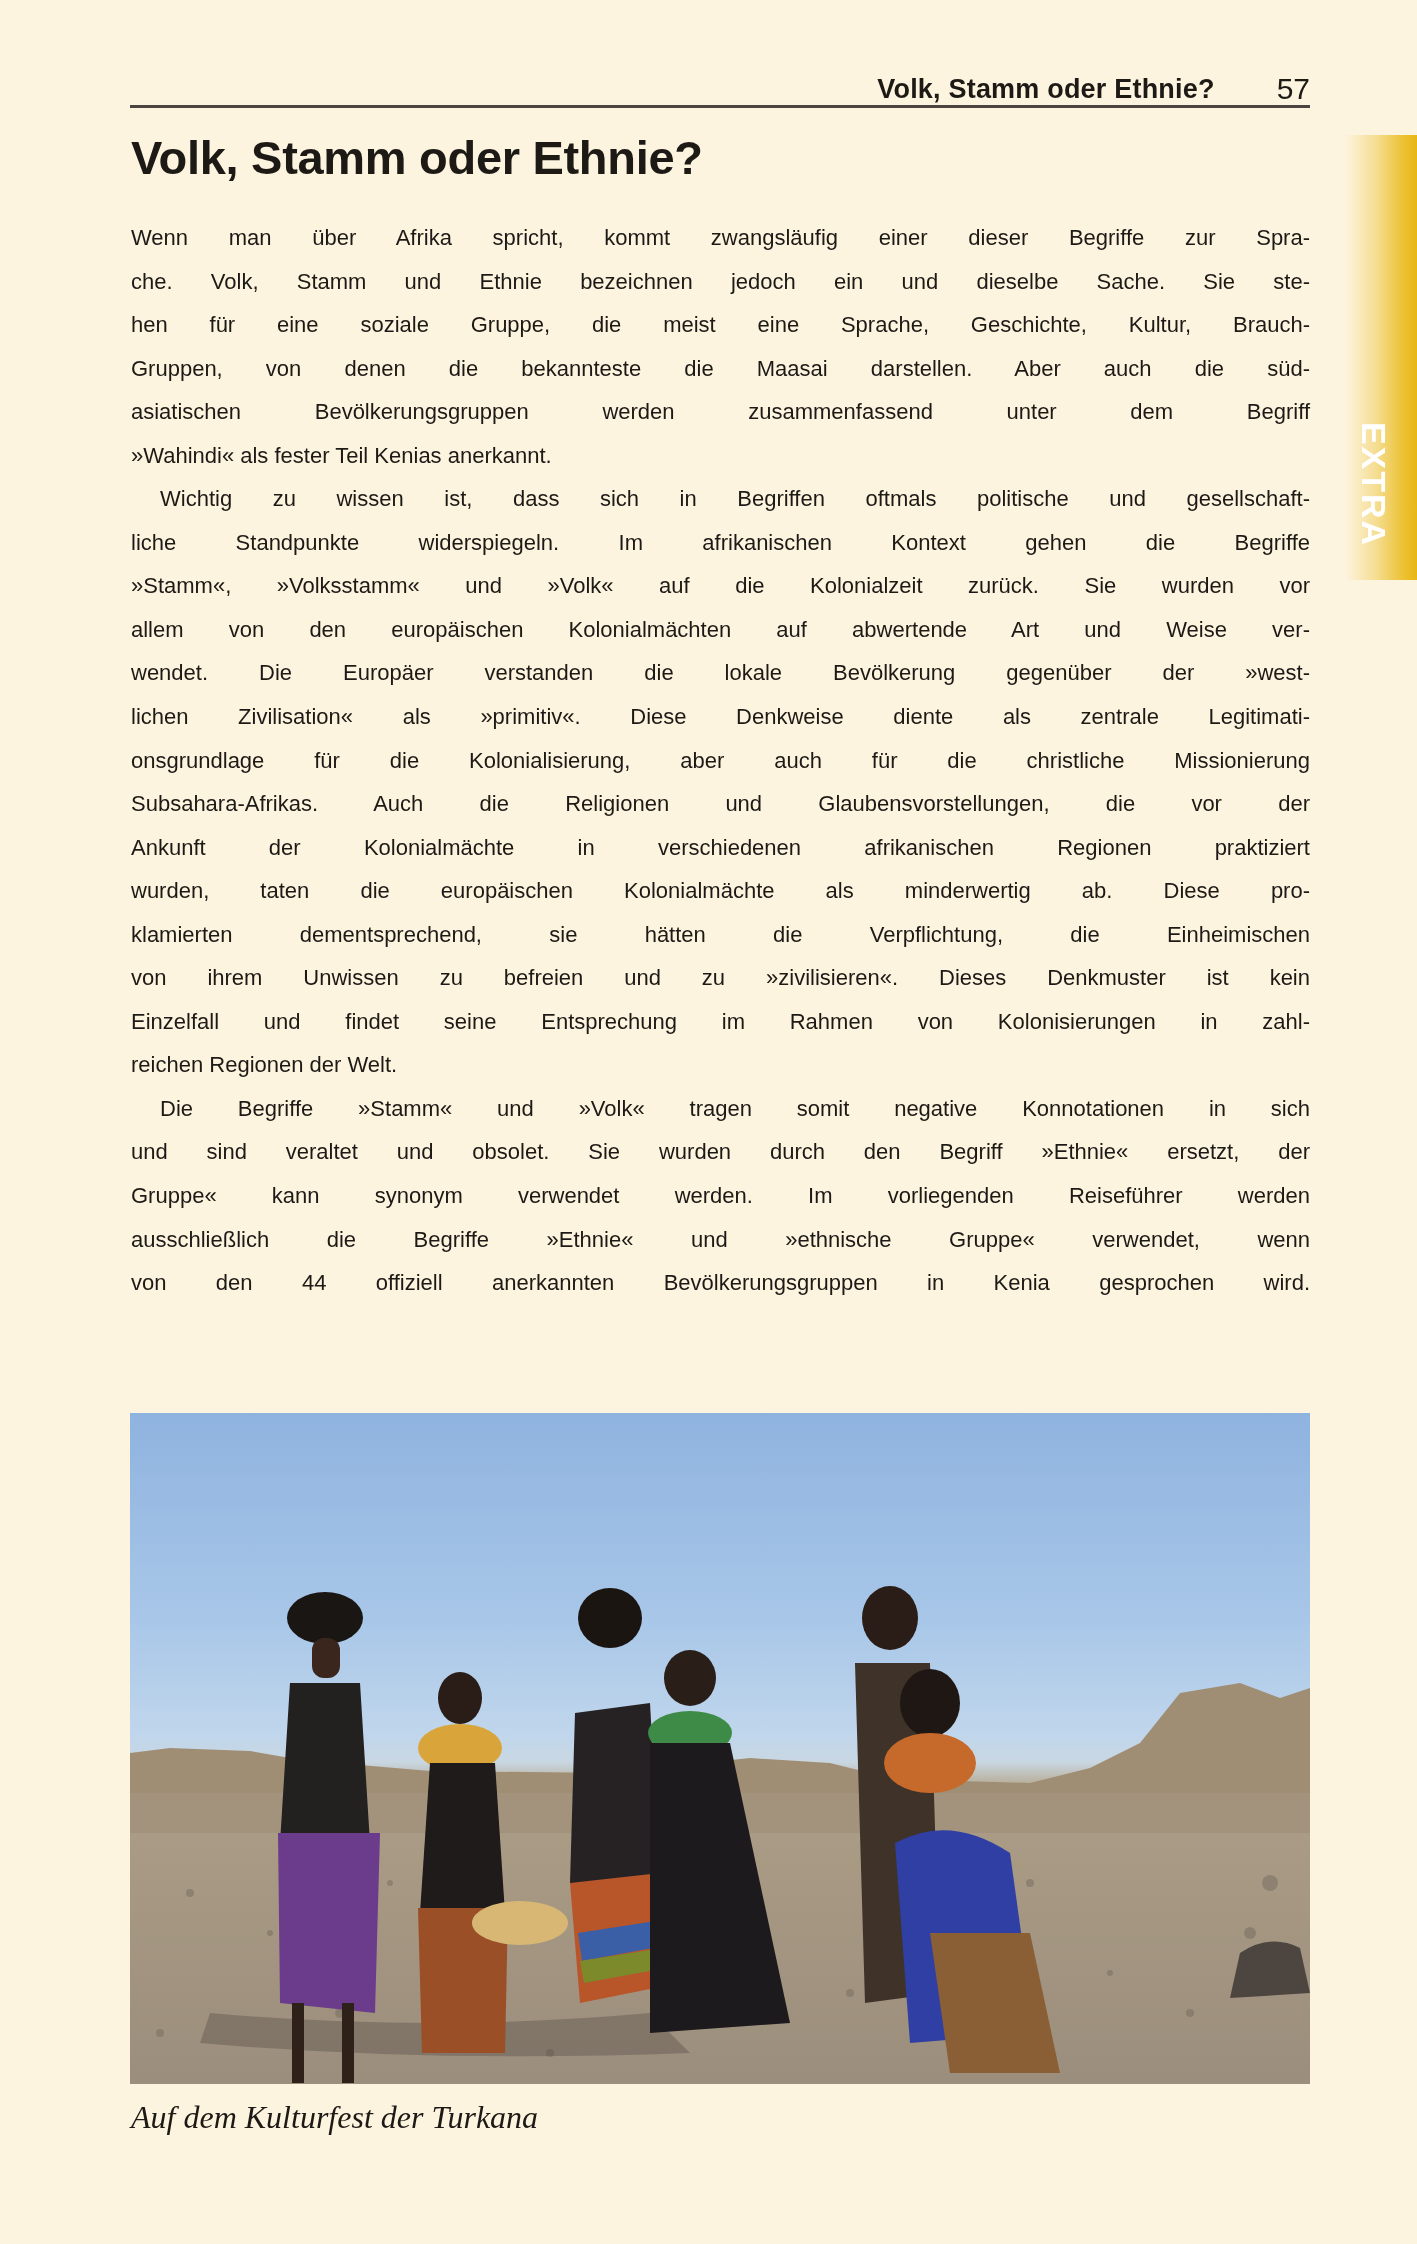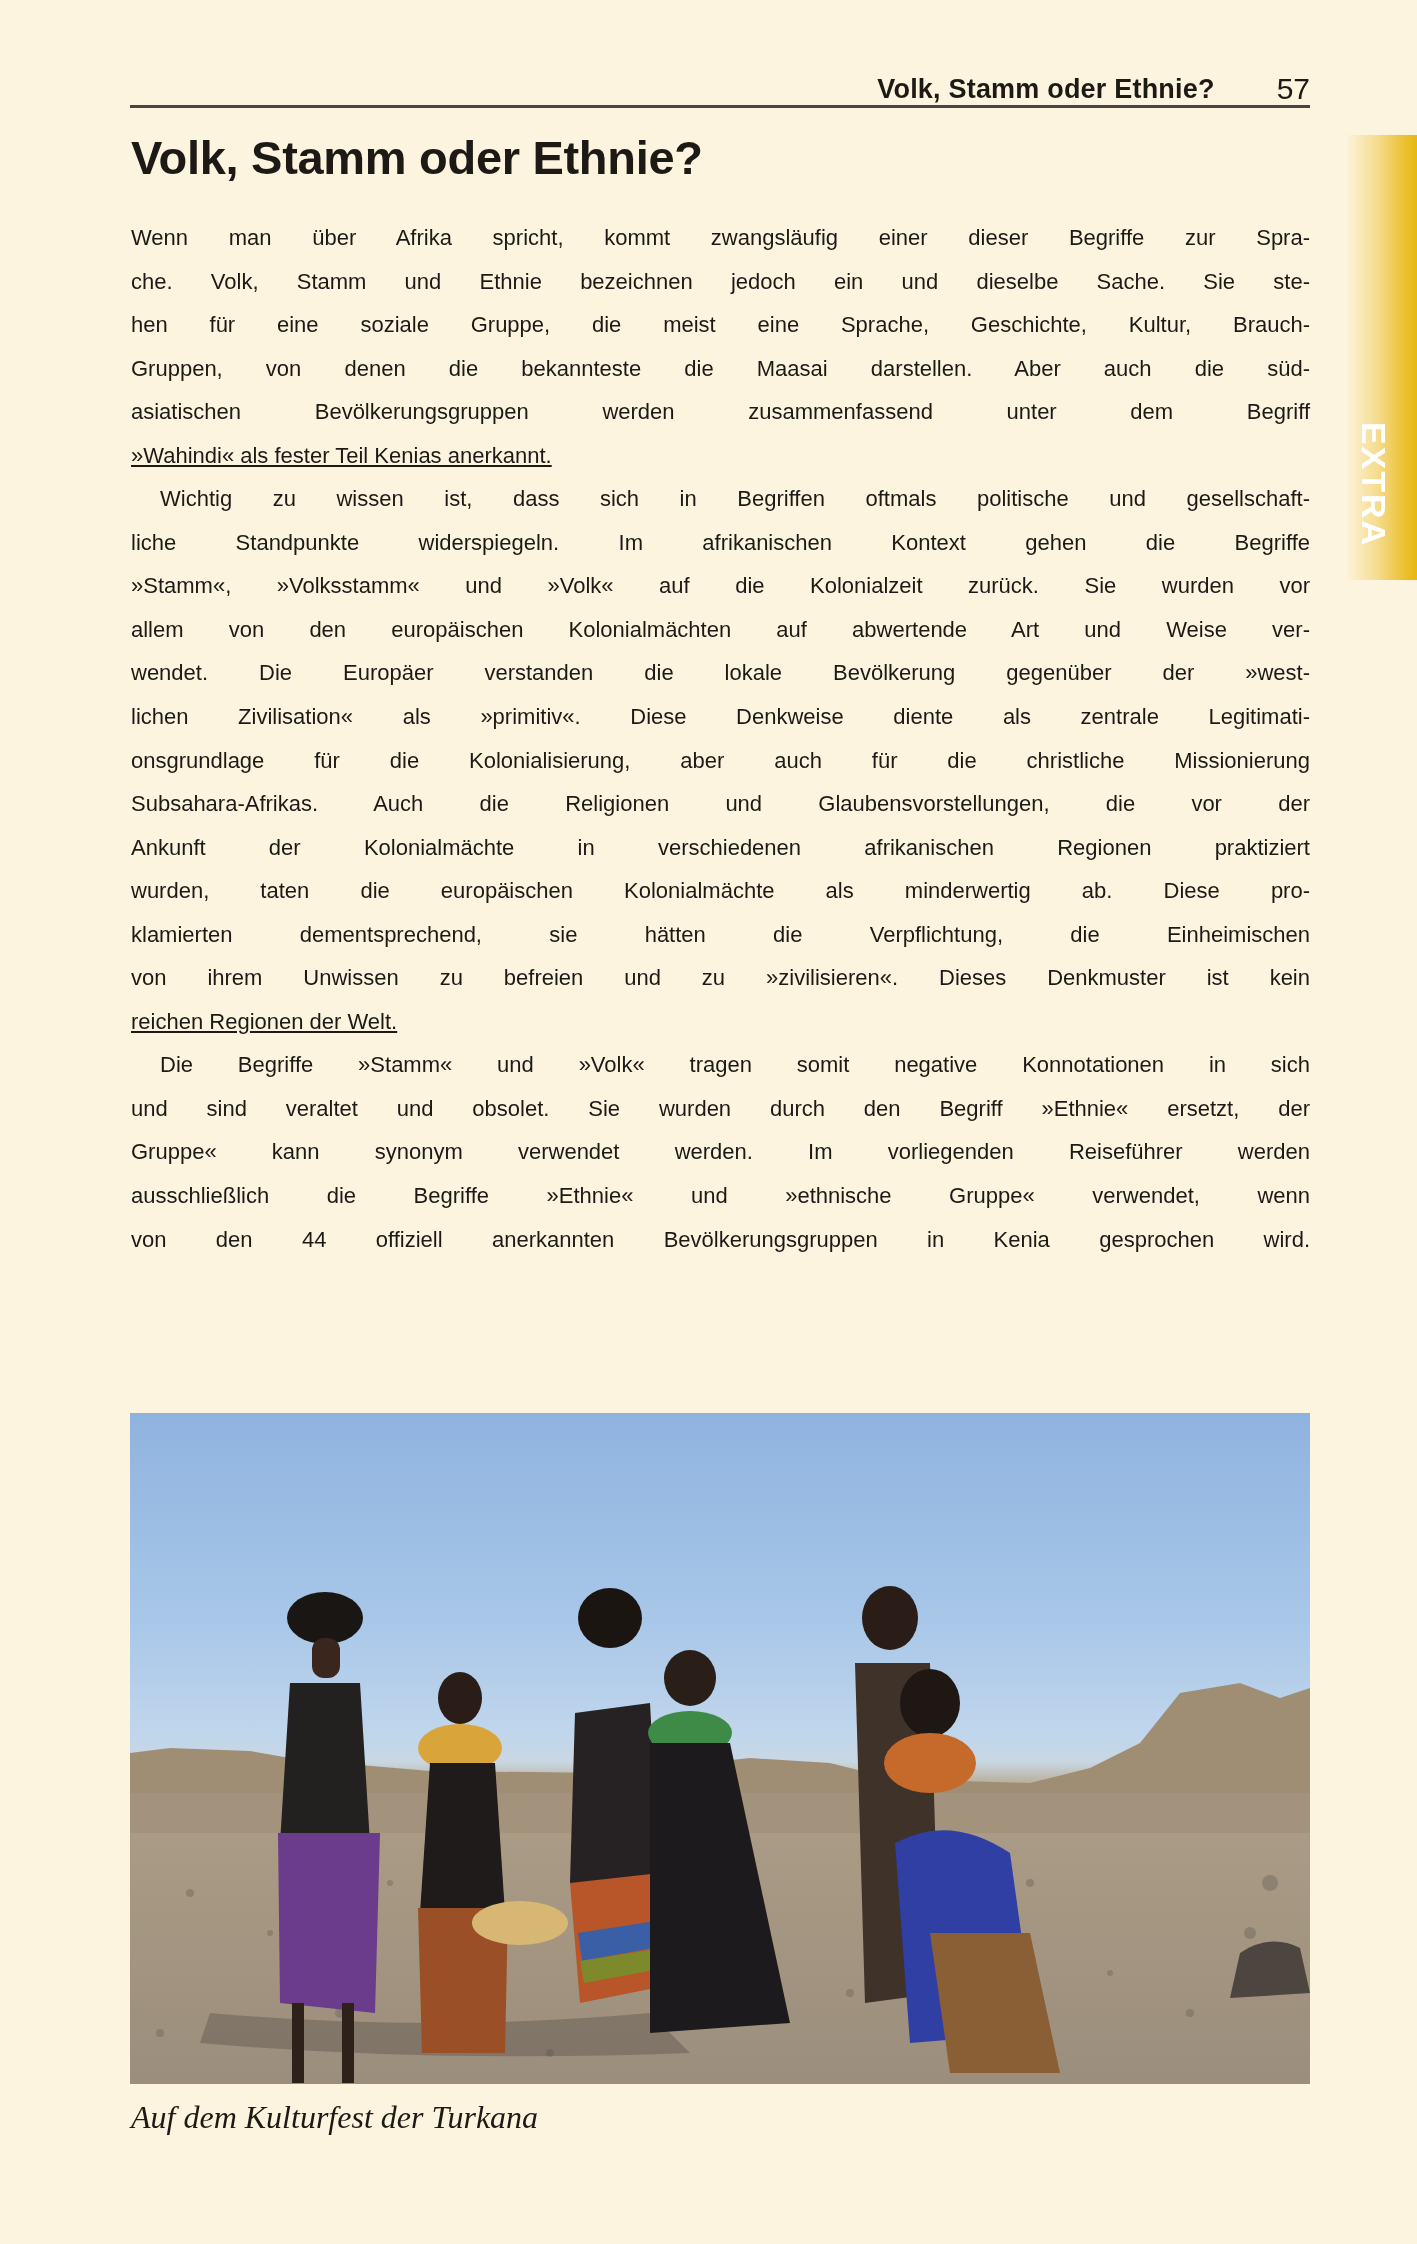--- a/index.html
+++ b/index.html
@@ -20,21 +20,21 @@
   }
   .page-title {
     position: absolute; left: 131px; top: 128px;
     font-size: 47px; font-weight: bold; line-height: 60px; letter-spacing: -0.3px; margin: 0;
   }
   .body-text {
     position: absolute; left: 131px; top: 216px; width: 1179px;
     font-size: 22px; line-height: 43.55px;
   }
   .line { white-space: nowrap; text-align: justify; text-align-last: justify; height: 43.55px; overflow: visible; }
-  .line.last { text-align-last: left; text-decoration: underline; }
+  .line.last { text-align-last: left; }
   .line.indent { padding-left: 29px; }
   .photo {
     position: absolute; left: 130px; top: 1413px; width: 1180px; height: 671px; overflow: hidden;
     background: linear-gradient(180deg, #8fb3df 0%, #a7c6e8 30%, #c0d6ec 48%, #c9d7e2 52%, #b3a589 56%, #a89a80 70%, #8f8373 100%);
   }
   .photo svg { position: absolute; left: 0; top: 0; }
   .caption {
     position: absolute; left: 131px; top: 2097px;
     font-family: "Liberation Serif", "DejaVu Serif", serif; font-style: italic; font-size: 32px; line-height: 40px;
   }
@@ -82,20 +82,21 @@
     <div class="line">»Stamm«, »Volksstamm« und »Volk« auf die Kolonialzeit zurück. Sie wurden vor</div>
     <div class="line">allem von den europäischen Kolonialmächten auf abwertende Art und Weise ver-</div>
     <div class="line">wendet. Die Europäer verstanden die lokale Bevölkerung gegenüber der »west-</div>
     <div class="line">lichen Zivilisation« als »primitiv«. Diese Denkweise diente als zentrale Legitimati-</div>
     <div class="line">onsgrundlage für die Kolonialisierung, aber auch für die christliche Missionierung</div>
     <div class="line">Subsahara-Afrikas. Auch die Religionen und Glaubensvorstellungen, die vor der</div>
     <div class="line">Ankunft der Kolonialmächte in verschiedenen afrikanischen Regionen praktiziert</div>
     <div class="line">wurden, taten die europäischen Kolonialmächte als minderwertig ab. Diese pro-</div>
     <div class="line">klamierten dementsprechend, sie hätten die Verpflichtung, die Einheimischen</div>
     <div class="line">von ihrem Unwissen zu befreien und zu »zivilisieren«. Dieses Denkmuster ist kein</div>
+    <div class="line">Einzelfall und findet seine Entsprechung im Rahmen von Kolonisierungen in zahl-</div>
     <div class="line last">reichen Regionen der Welt.</div>
   </div>
   <div>
     <div class="line indent">Die Begriffe »Stamm« und »Volk« tragen somit negative Konnotationen in sich</div>
     <div class="line">und sind veraltet und obsolet. Sie wurden durch den Begriff »Ethnie« ersetzt, der</div>
     <div class="line">Gruppe« kann synonym verwendet werden. Im vorliegenden Reiseführer werden</div>
     <div class="line">ausschließlich die Begriffe »Ethnie« und »ethnische Gruppe« verwendet, wenn</div>
     <div class="line">von den 44 offiziell anerkannten Bevölkerungsgruppen in Kenia gesprochen wird.</div>
   </div>
 </div>

